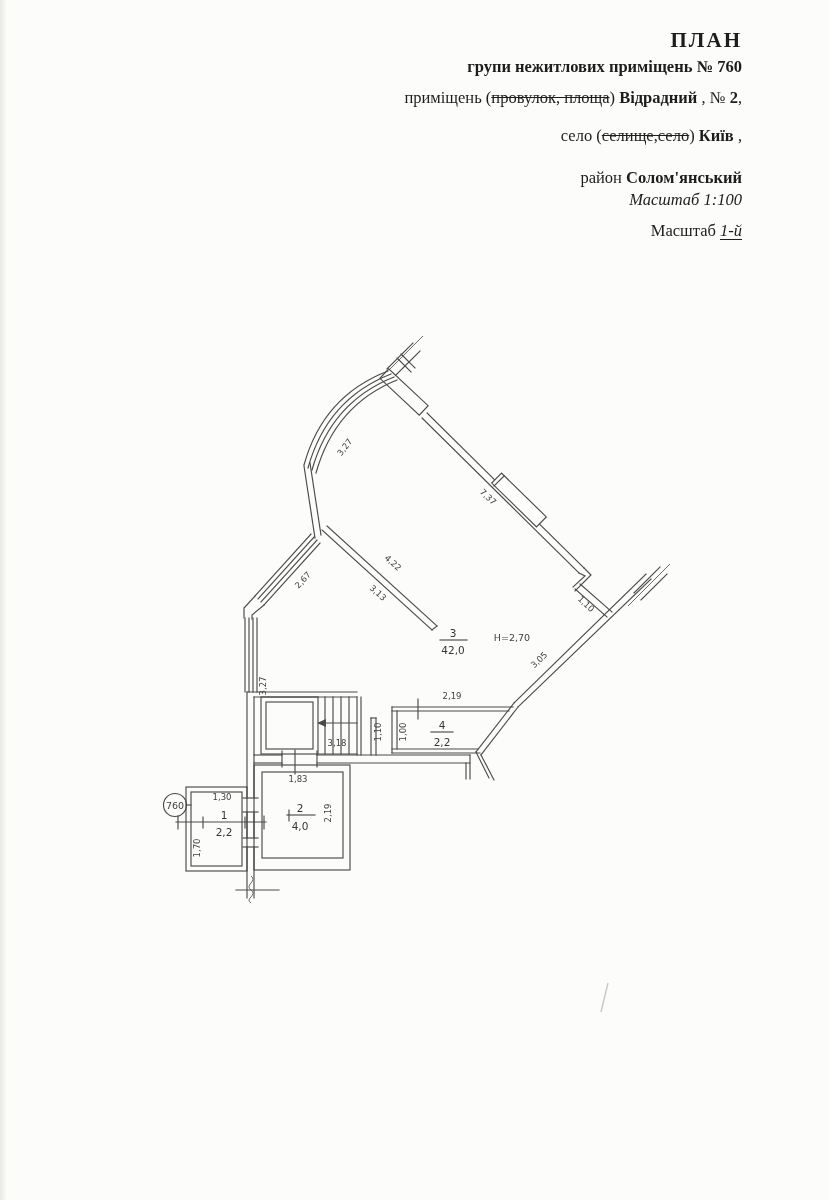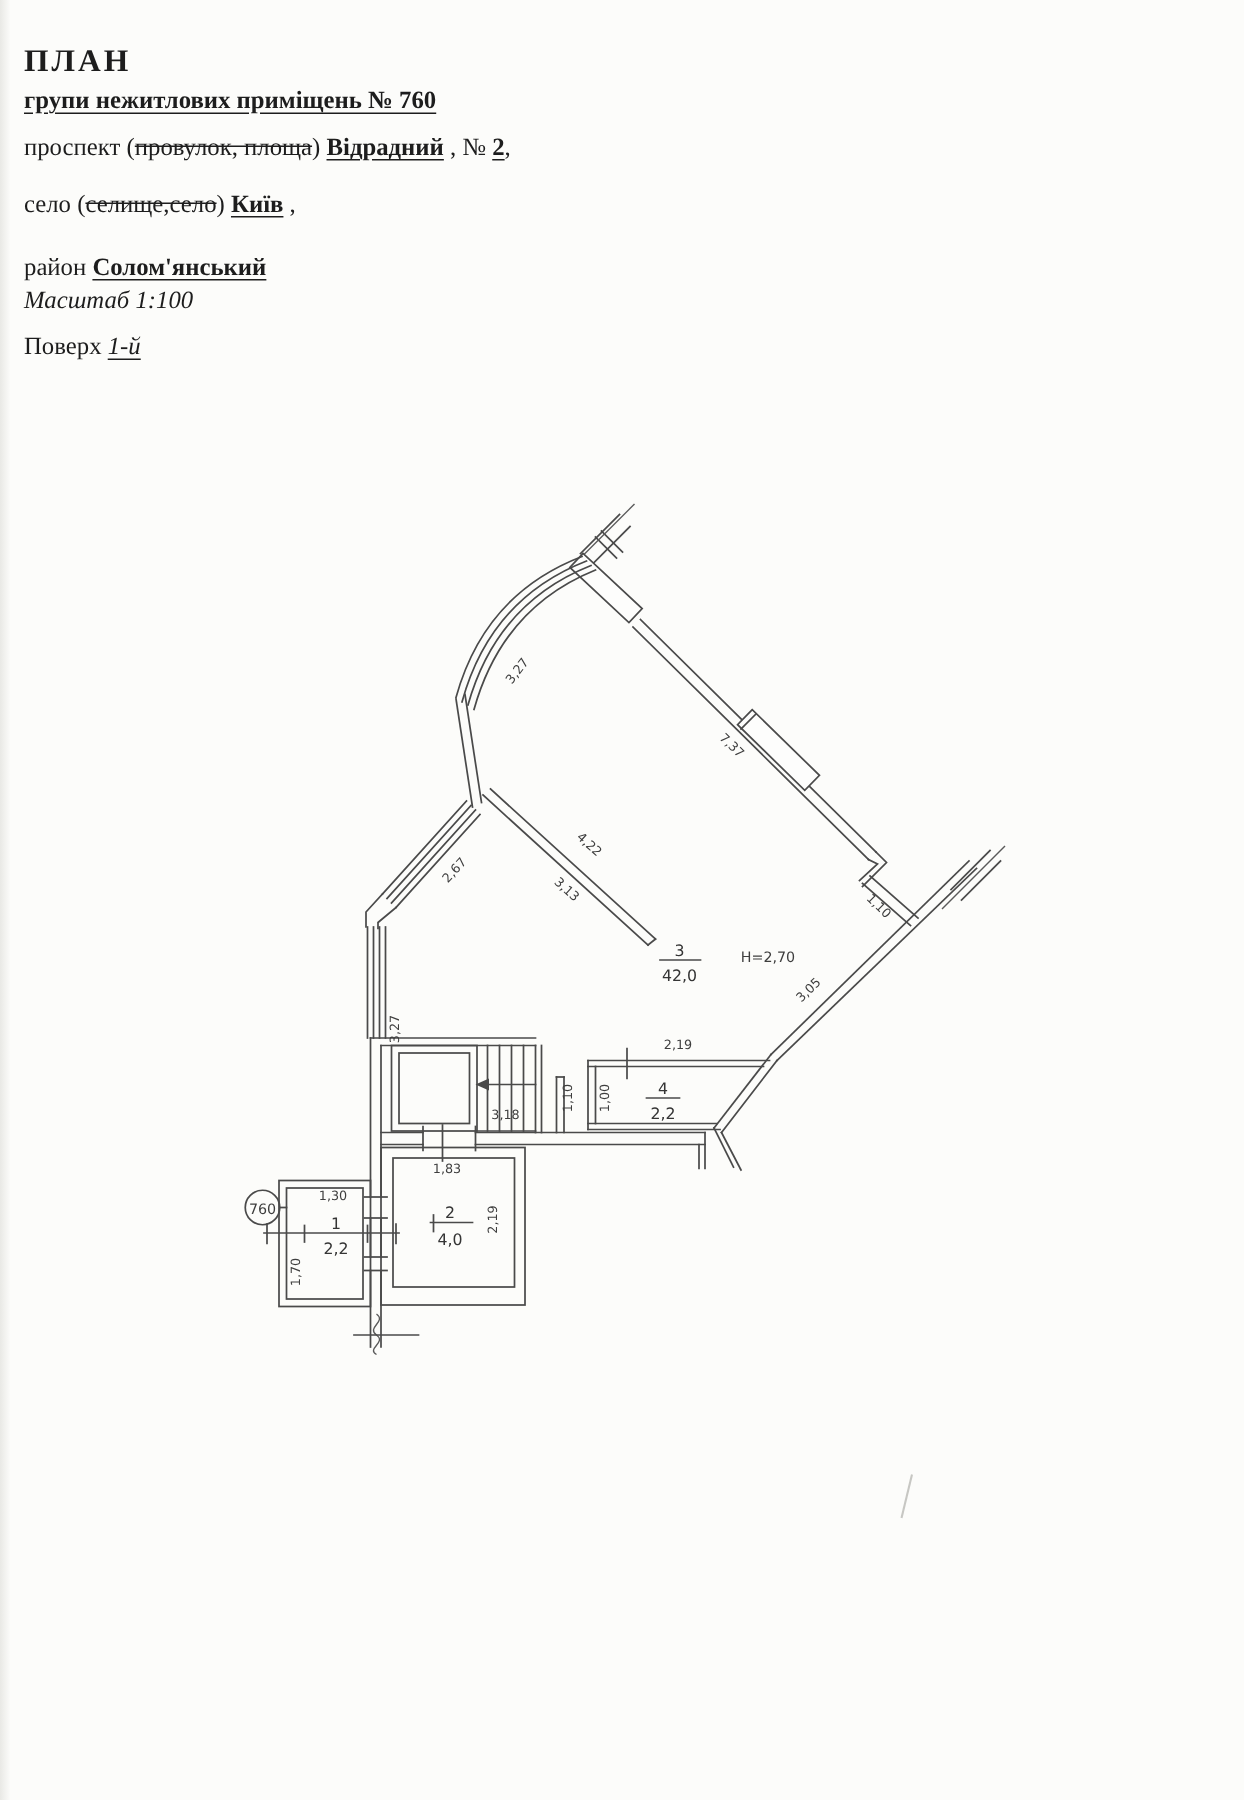--- a/index.html
+++ b/index.html
@@ -1,54 +1,54 @@
 <!DOCTYPE html>
 <html><head>
 <meta charset="utf-8">
 <style>
   html,body{margin:0;padding:0;background:#e8e8e6;}
   .page{position:relative;width:829px;height:1200px;margin:0 auto;background:#fcfcfa;overflow:hidden;
         font-family:"Liberation Serif",serif;color:#1d1d1d;}
   .scan-edge{position:absolute;left:0;top:0;width:7px;height:100%;
         background:linear-gradient(to right,#d9d9d4,rgba(255,255,255,0));opacity:.55;}
   .header{position:absolute;left:0;top:0;width:742px;text-align:center;}
-  .hline{position:absolute;left:16px;width:100%;text-align:left;font-size:16.5px;white-space:nowrap;}
+  .hline{position:absolute;left:0;width:100%;text-align:right;font-size:16.5px;white-space:nowrap;}
   .h-title{top:28px;font-size:21px;font-weight:bold;letter-spacing:2px;}
   .h-sub{top:57px;}
   .h-addr{top:88px;}
   .h-city{top:126px;}
   .h-district{top:155px;margin-top:13px;}
   .h-scale{top:190px;font-style:italic;}
   .h-floor{top:221px;}
-  .bu{font-weight:bold;text-decoration:underline;text-underline-offset:3px;}
+  .bu{font-weight:bold;text-underline-offset:3px;}
   .strike{text-decoration:line-through;font-family:Liberation Serif, serif;}
   svg.plan{position:absolute;left:0;top:0;}
   .w{stroke:#4a4a4a;stroke-width:1.15;fill:none;stroke-linecap:square;}
   .wt{stroke:#5a5a5a;stroke-width:0.9;fill:none;}
   .win{fill:#fdfdfc;stroke:#4a4a4a;stroke-width:1.15;}
   .dim{font-family:"DejaVu Sans",sans-serif;font-size:8.5px;fill:#3e3e3e;}
   .rnum{font-family:"DejaVu Sans",sans-serif;font-size:10.5px;fill:#353535;}
   .note{font-family:"DejaVu Sans",sans-serif;font-size:9.5px;fill:#3e3e3e;}
   .stray{stroke:#c7c7c3;stroke-width:1.4;}
   text{text-anchor:middle;}
 </style>
 </head>
 <body>
 
 <div class="page">
   <div class="scan-edge"></div>
 
   <div class="header">
     <div class="hline h-title">ПЛАН</div>
     <div class="hline h-sub"><span class="bu">групи нежитлових приміщень № 760</span></div>
-    <div class="hline h-addr"><span>проспект (</span><span class="strike">провулок, площа</span><span>) </span><span class="bu">Відрадний</span><span> , № </span><span class="bu">2</span><span>,</span></div>
+    <div class="hline h-addr"><span>приміщень (</span><span class="strike">провулок, площа</span><span>) </span><span class="bu">Відрадний</span><span> , № </span><span class="bu">2</span><span>,</span></div>
     <div class="hline h-city"><span>село (</span><span class="strike">селище,село</span><span>) </span><span class="bu">Київ</span><span> ,</span></div>
     <div class="hline h-district"><span>район </span><span class="bu">Солом'янський</span></div>
     <div class="hline h-scale">Масштаб 1:100</div>
-    <div class="hline h-floor"><span>Поверх </span><span style="text-decoration:underline;text-underline-offset:3px;font-style:italic;">1-й</span></div>
+    <div class="hline h-floor"><span>Масштаб </span><span style="text-decoration:underline;text-underline-offset:3px;font-style:italic;">1-й</span></div>
   </div>
 
   <svg class="plan" width="829" height="1200" viewBox="0 0 829 1200">
 
     <g>
       <line class="w" x1="401" y1="354" x2="415" y2="368"></line>
       <line class="w" x1="397" y1="358" x2="411" y2="372"></line>
       <line class="w" x1="387" y1="369" x2="413" y2="343"></line>
       <line class="w" x1="394" y1="377" x2="420" y2="351"></line>
       <line class="wt" x1="381" y1="378" x2="423" y2="336"></line>

